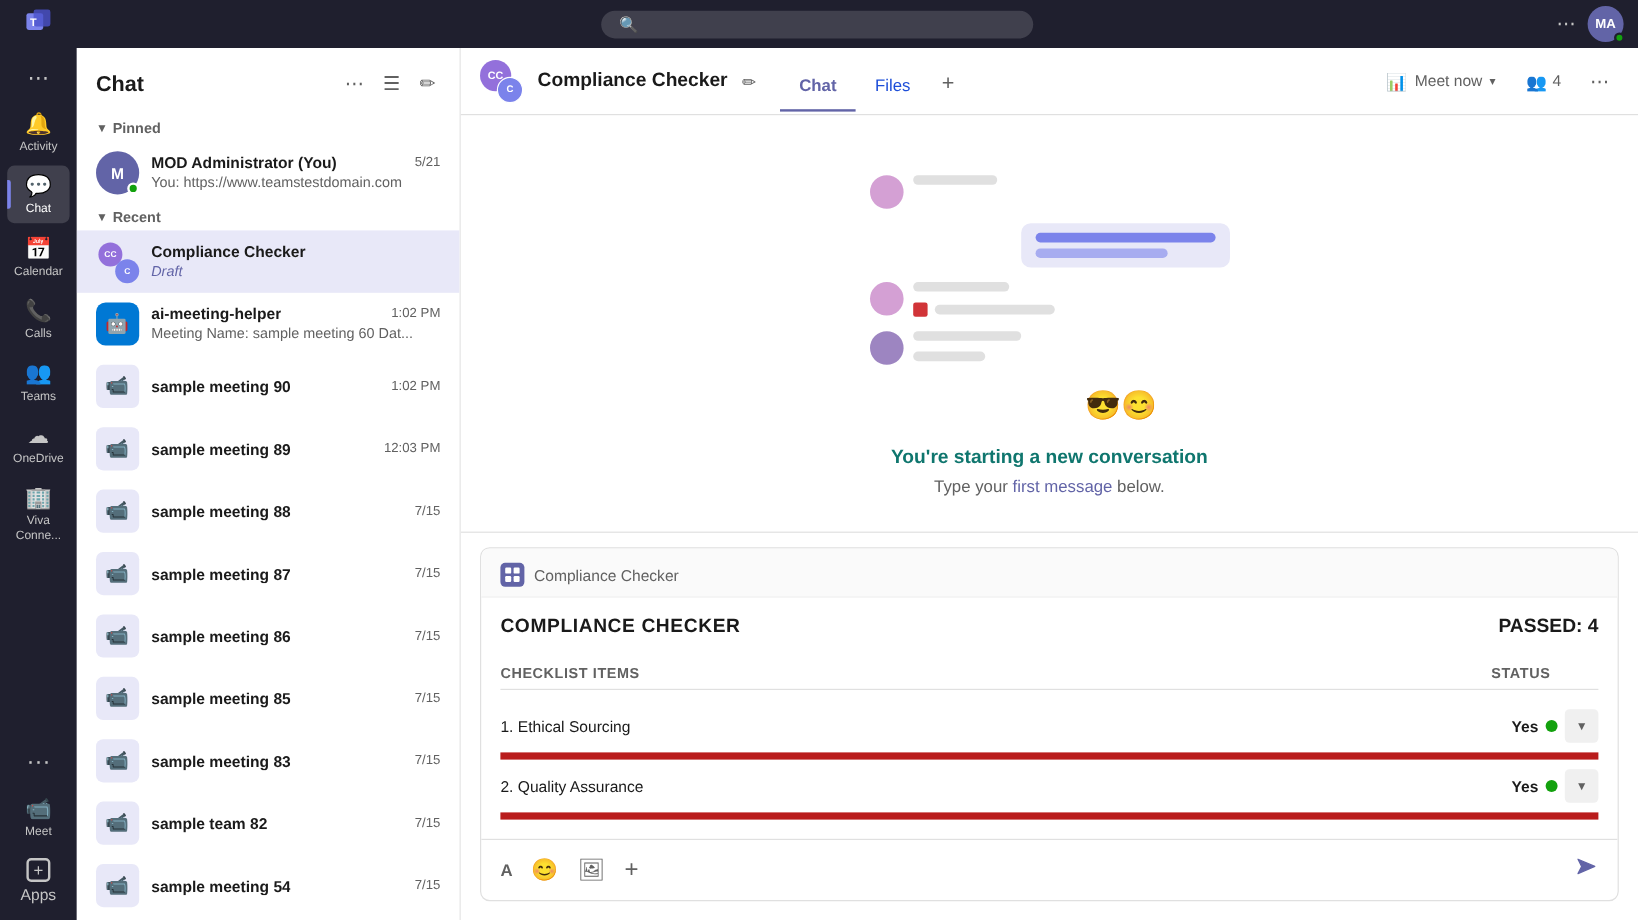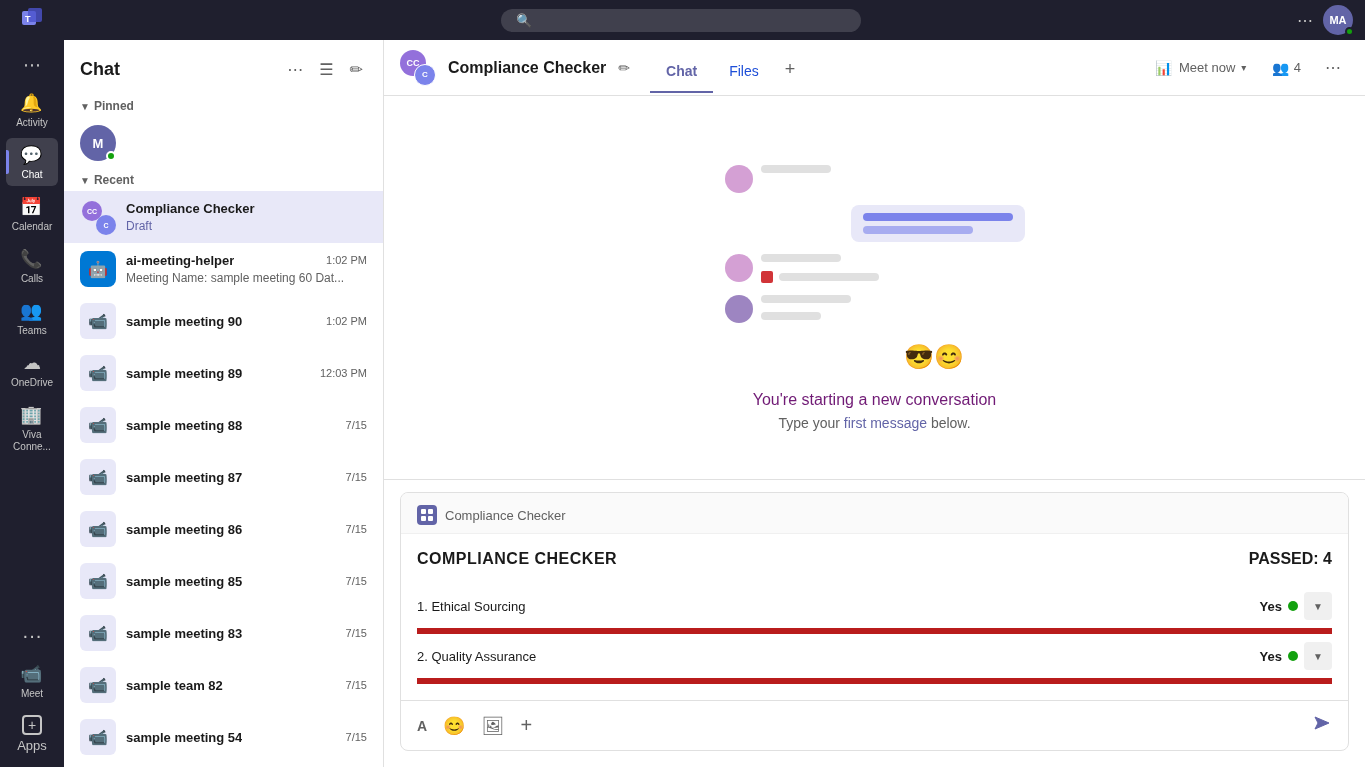--- a/index.html
+++ b/index.html
@@ -138,21 +138,21 @@
       background: #13a10e;
       border-radius: 50%;
       border: 2px solid #fff;
     }
 
     .chat-info { flex: 1; min-width: 0; }
     .chat-name-row { display: flex; justify-content: space-between; align-items: center; }
     .chat-name { font-size: 13px; font-weight: 600; color: #1a1a1a; white-space: nowrap; overflow: hidden; text-overflow: ellipsis; }
     .chat-time { font-size: 11px; color: #616161; flex-shrink: 0; }
     .chat-preview { font-size: 12px; color: #616161; white-space: nowrap; overflow: hidden; text-overflow: ellipsis; }
-    .chat-preview.draft { color: #6264a7; }
+    .chat-preview.draft { color: #6264a7; font-style: italic; }
 
     .sidebar-list { overflow-y: auto; flex: 1; }
 
     
     .main {
       flex: 1;
       display: flex;
       flex-direction: column;
       background: #fff;
     }
@@ -249,21 +249,21 @@
     }
     .illus-line {
       height: 8px;
       border-radius: 4px;
       background: #e0e0e0;
     }
     .illus-line.accent { background: #7b83eb; width: 140px; }
     .illus-line.short { width: 80px; }
     .emoji-row { font-size: 24px; }
 
-    .new-conv-text { font-size: 16px; font-weight: 400; color: #701a75; text-align: center; }
+    .new-conv-text { font-size: 16px; font-weight: 700; color: #0f766e; text-align: center; }
 
     
     .compose-area {
       padding: 12px 16px 16px;
       border-top: 1px solid #e0e0e0;
     }
     .compose-card {
       border: 1px solid #e0e0e0;
       border-radius: 8px;
       overflow: hidden;
@@ -443,20 +443,27 @@
 
       <div class="section-header">
         <span class="section-arrow">▼</span>
         <span>Pinned</span>
       </div>
 
       <div class="chat-item">
         <div class="avatar" style="background:#6264a7;">
           M
           <div class="online-dot"></div>
+        </div>
+        <div class="chat-info">
+          <div class="chat-name-row">
+            <span class="chat-name">MOD Administrator (You)</span>
+            <span class="chat-time">5/21</span>
+          </div>
+          <span class="chat-preview">You: https://www.teamstestdomain.com</span>
         </div>
       </div>
 
       <div class="section-header">
         <span class="section-arrow">▼</span>
         <span>Recent</span>
       </div>
 
       <div class="chat-item active">
         <div style="display:flex;position:relative;width:36px;height:36px;flex-shrink:0;">
@@ -654,20 +661,24 @@
               </svg>
             </div>
             <span class="app-name">Compliance Checker</span>
           </div>
           <div class="card-content">
             <div class="card-title-row">
               <span class="card-title">COMPLIANCE CHECKER</span>
               <span class="card-passed">PASSED: 4</span>
             </div>
             <div class="card-table">
+              <div class="card-table-header">
+                <span class="card-col-label">CHECKLIST ITEMS</span>
+                <span class="card-col-label" style="margin-right:40px;">STATUS</span>
+              </div>
               <div class="card-row">
                 <span class="card-row-label">1. Ethical Sourcing</span>
                 <div class="card-row-status">
                   <span class="status-text">Yes</span>
                   <div class="green-dot"></div>
                   <button class="dropdown-btn">▼</button>
                 </div>
               </div>
               <div class="card-row">
                 <span class="card-row-label">2. Quality Assurance</span>

